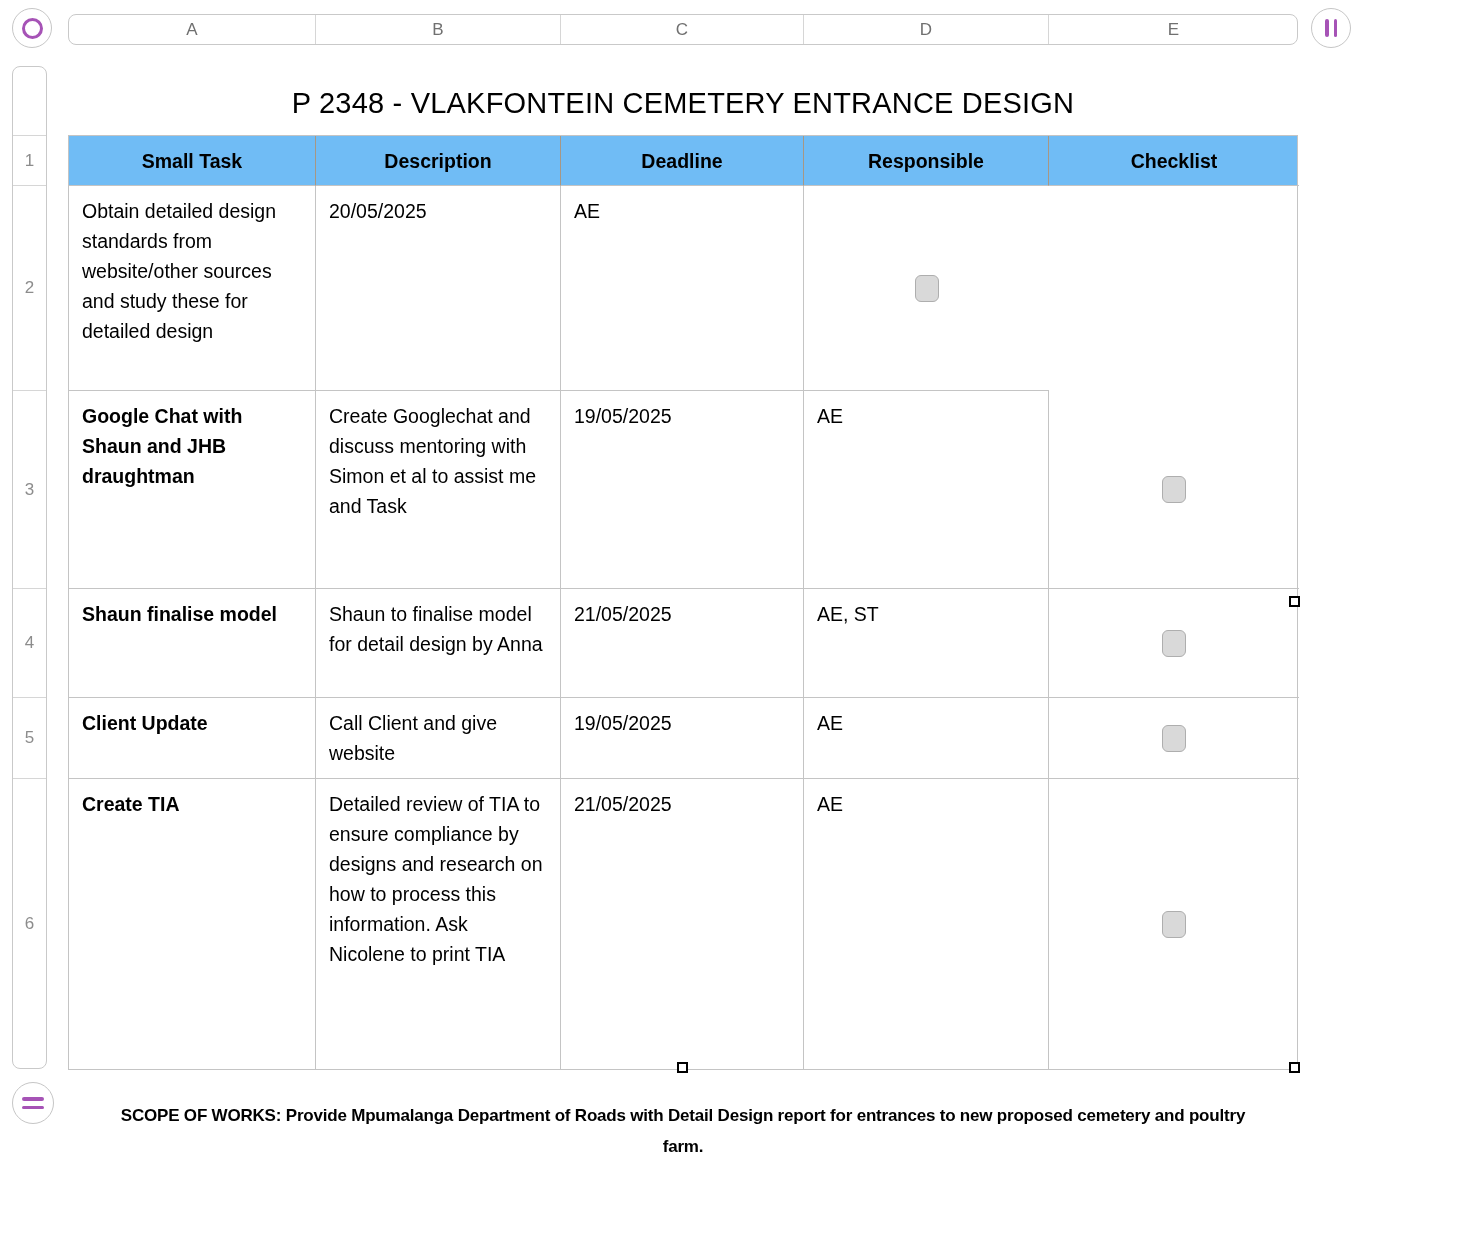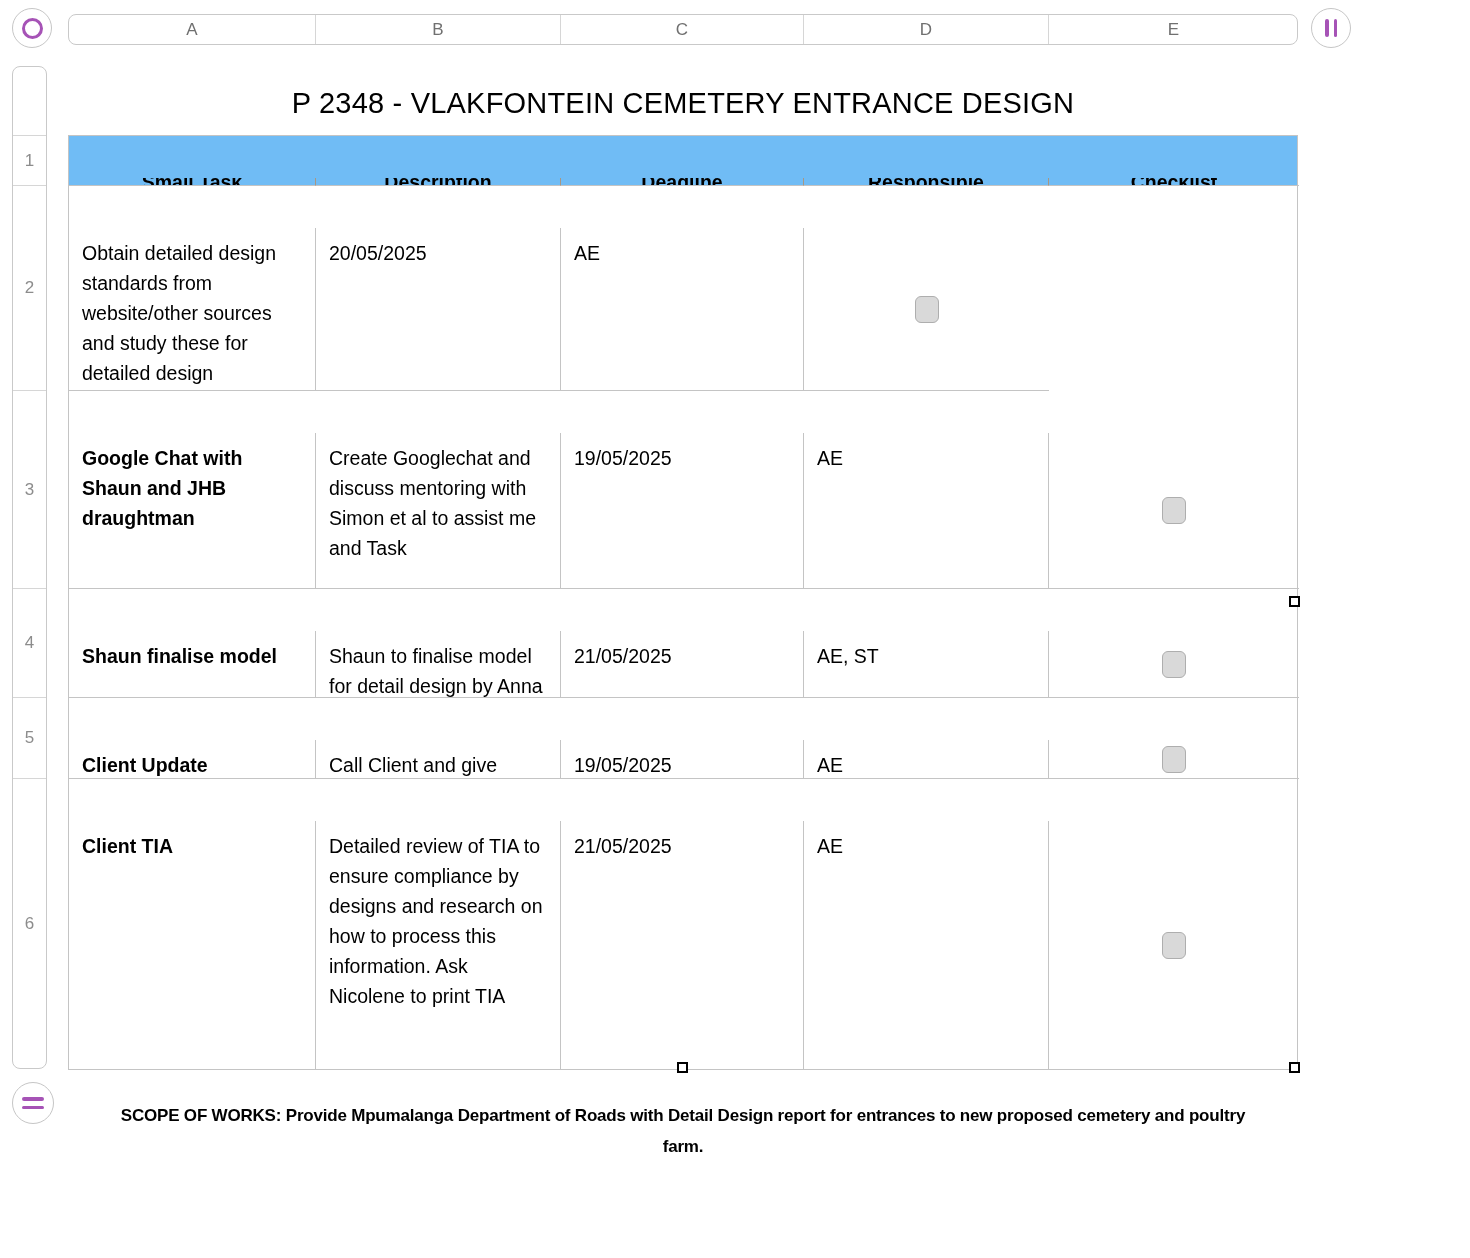--- a/index.html
+++ b/index.html
@@ -39,21 +39,21 @@
 
   
   .sheet-title { position:absolute; left:68px; top:87px; width:1230px; text-align:center;
     font-size:29px; font-weight:400; color:#000; letter-spacing:0.2px; }
 
   
   .task-table { position:absolute; left:68px; top:135px; width:1230px;
     border:1px solid #c4c4c4; background:#fff; }
   .trow { display:grid; grid-template-columns:247px 245px 243px 245px 250px; }
   .trow .cell { border-right:1px solid #c4c4c4; border-bottom:1px solid #c4c4c4;
-    padding:10px 14px 8px 13px; font-size:19.5px; line-height:30px; overflow:hidden;margin-top:42px; }
+    padding:10px 14px 8px 13px; font-size:19.5px; line-height:30px; overflow:hidden; }
   .trow .cell:last-child { border-right:none;text-align:right; }
   .trow:last-child .cell { border-bottom:none; }
   .thead { height:50px; background:#70bcf5; }
   .thead .cell { display:flex; align-items:center; justify-content:center;
     font-weight:700; padding:0; border-right:1px solid #a79784; border-bottom:1px solid #c4c4c4; }
   .thead .cell:last-child { border-right:none; }
   .r2{ height:205px; } .r3{ height:198px; } .r4{ height:109px; } .r5{ height:81px; } .r6{ height:290px; }
   .cell.task { font-weight:700; }
   .cell.check { display:flex; align-items:center; justify-content:center; padding:0; }
   .checkbox { width:24px; height:27px; background:#d9d9d9; border:1px solid #aeaeae; border-radius:6px; }
@@ -148,21 +148,21 @@
       <div class="cell task">Client Update</div>
       <div class="cell desc">Call Client and give website</div>
       <div class="cell">19/05/2025</div>
       <div class="cell">AE</div>
       <div class="cell check">
         <span class="checkbox"></span>
       </div>
     </div>
 
     <div class="trow r6">
-      <div class="cell task">Client TIA</div>
+      <div class="cell task">Create TIA</div>
       <div class="cell desc">Detailed review of TIA to ensure compliance by designs and research on how to process this information. Ask Nicolene to print TIA</div>
       <div class="cell">21/05/2025</div>
       <div class="cell">AE</div>
       <div class="cell check">
         <span class="checkbox"></span>
       </div>
     </div>
 
   </div>
 

